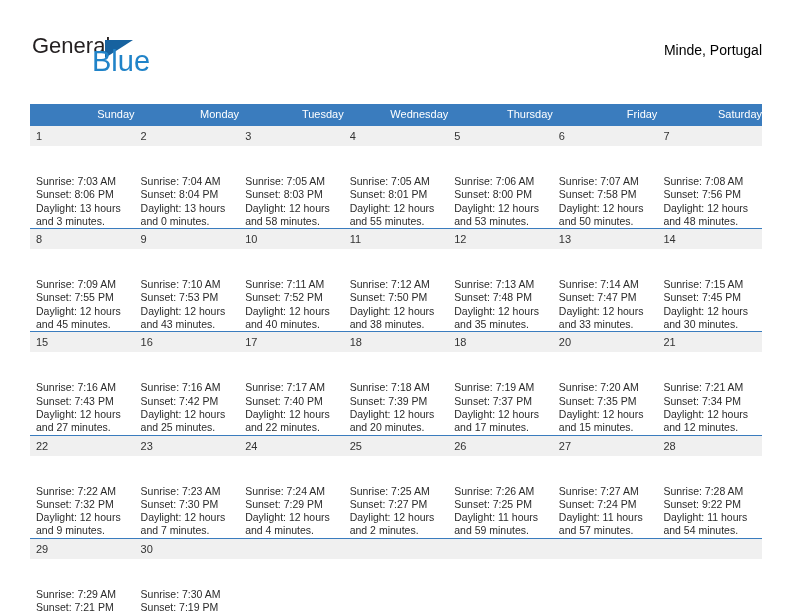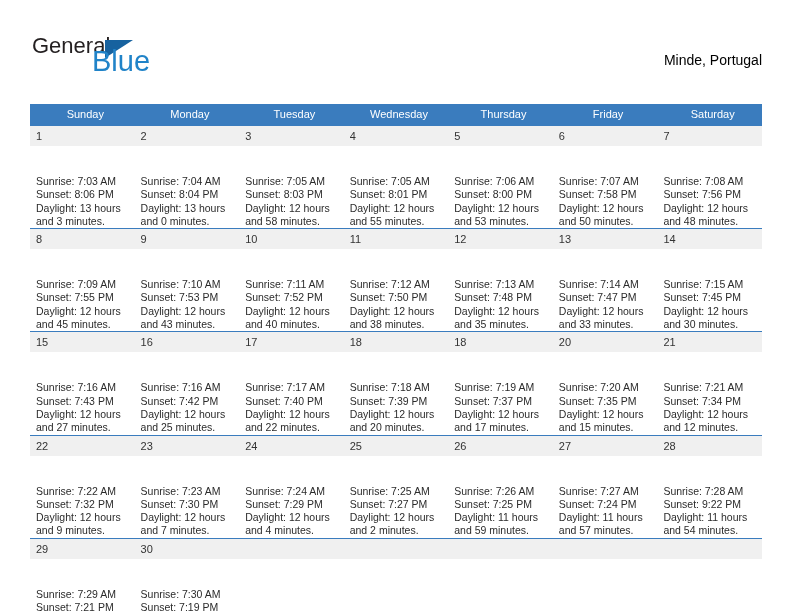--- a/index.html
+++ b/index.html
@@ -71,21 +71,21 @@
   .month-title {
     font-size: 30px;
     color: #000000;
     line-height: 36px;
     white-space: nowrap;
   }
   .location {
     font-size: 14px;
     color: #000000;
     line-height: 20px;
-    margin-top: 24px;
+    margin-top: 14px;
     white-space: nowrap;
   }
 
   
   .calendar {
     position: absolute;
     left: 30px;
     top: 104px;
     width: 732px;
   }
@@ -94,21 +94,21 @@
     table-layout: fixed;
     width: 732px;
   }
   table.cal col { width: 104.57px; }
 
   thead th {
     background: #3a7cbe;
     color: #ffffff;
     font-size: 11px;
     font-weight: normal;
-    text-align: center;
+    text-align: right;
     padding: 4px 0 5px 6px;
     height: 11px;
     line-height: 13px;
   }
 
   td.daycell {
     vertical-align: top;
     padding: 0;
     border-top: 1px solid #3a7cbe;
     height: 77px;

